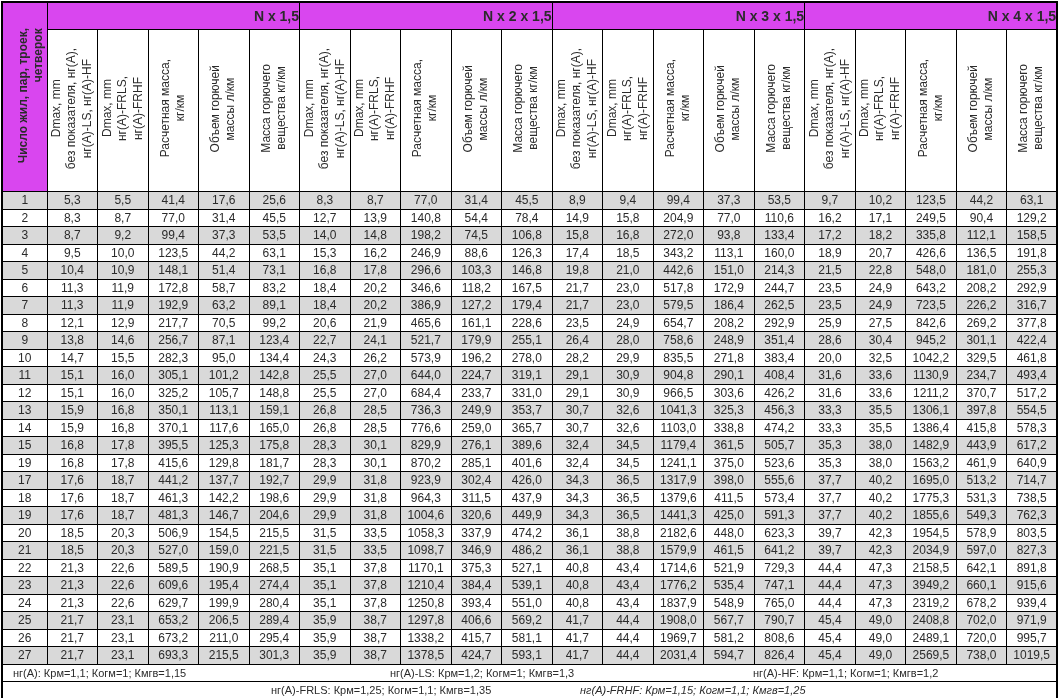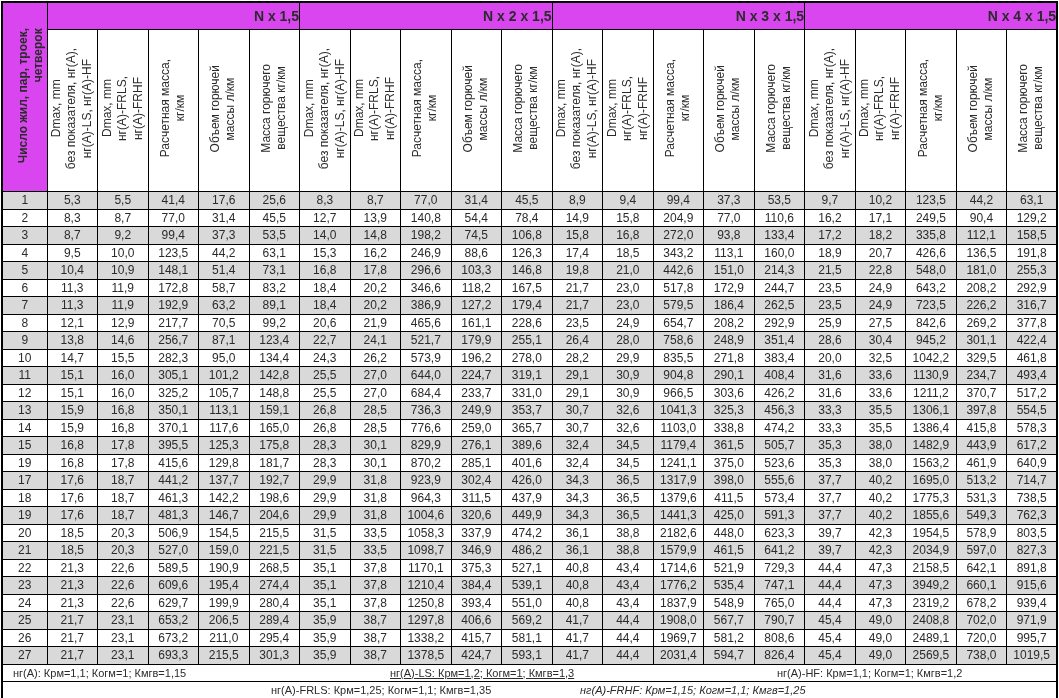--- a/index.html
+++ b/index.html
@@ -43,22 +43,22 @@
   }
   tbody tr:nth-child(odd) td { background: #d9d9d9; }
 
   
   tfoot td {
     height: 16.5px; line-height: 16.5px;
     font-size: 11px; background: #fff; position: relative;
   }
   tfoot .note { position: absolute; top: 0; white-space: nowrap; }
   .n1-0 { left: 10px; }
-  .n1-1 { left: 387px; text-decoration: underline; }
-  .n1-2 { left: 750px; margin-left: 24px; }
+  .n1-1 { left: 387px; }
+  .n1-2 { left: 750px; }
   .n2-0 { left: 268px; }
   .n2-1 { left: 577px; font-style: italic; }
 </style>
 </head>
 <body>
 
 <div class="page">
   <table class="spec">
     <colgroup>
       <col class="c-num">

